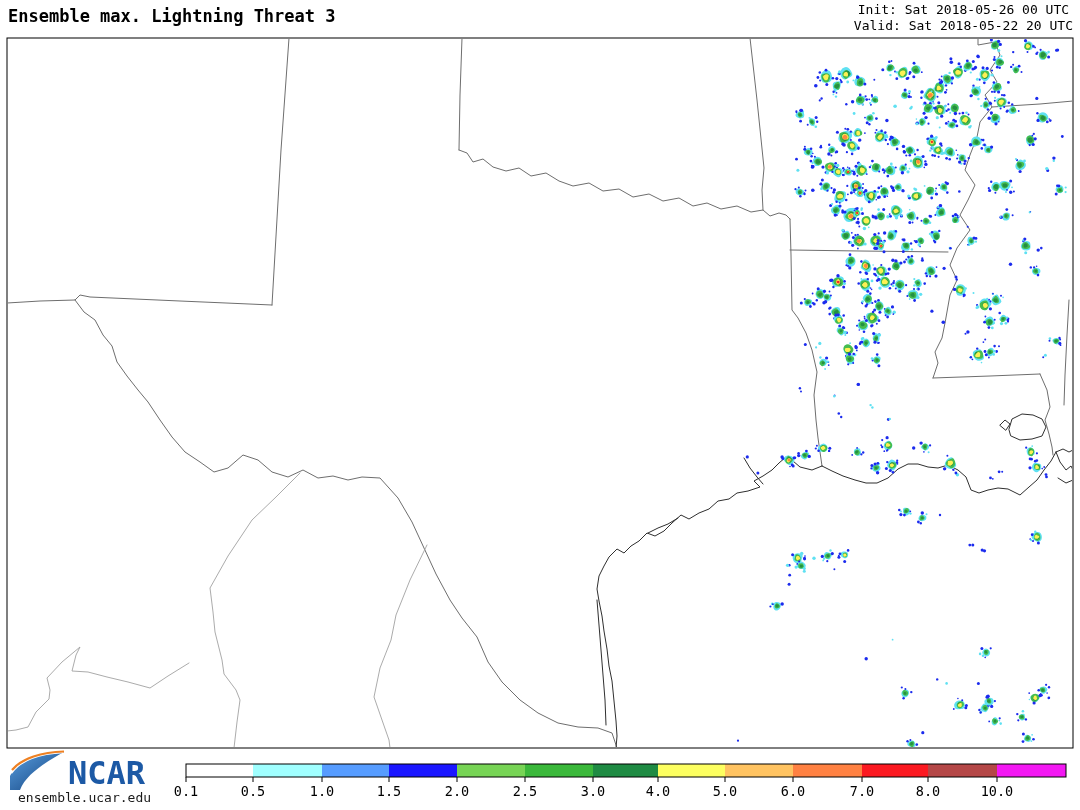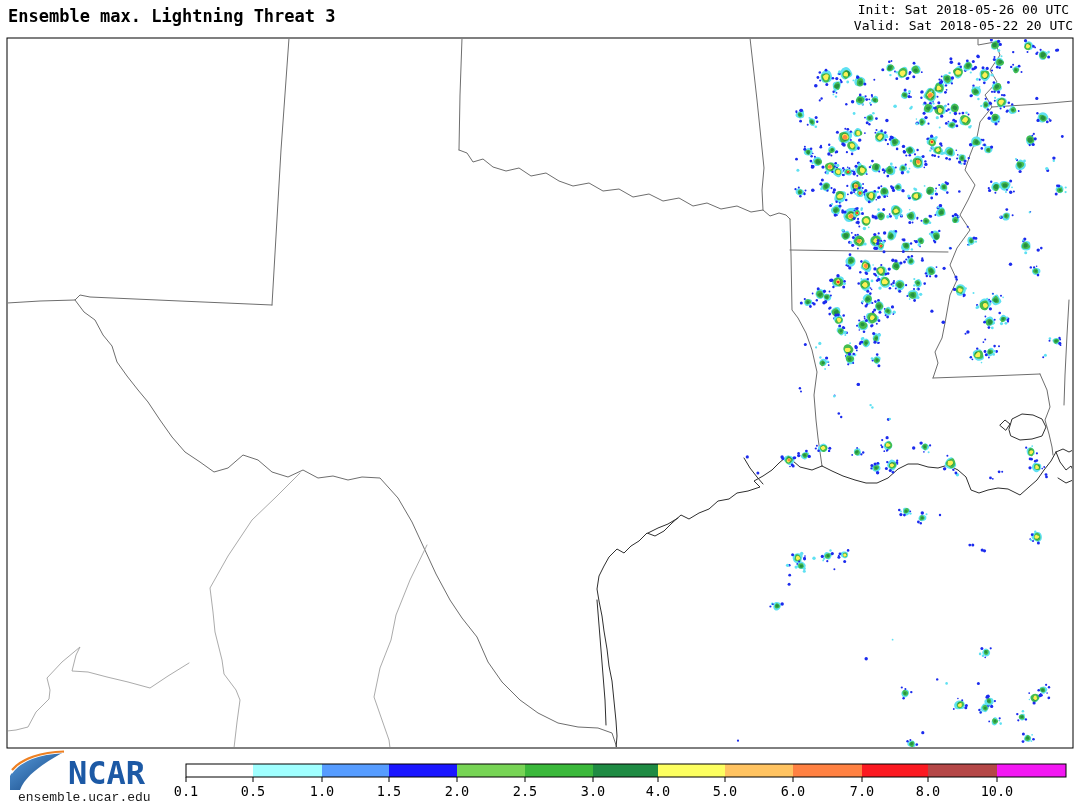--- a/index.html
+++ b/index.html
@@ -1,20 +1,20 @@
 <!DOCTYPE html>
 <html><head>
 <meta charset="utf-8">
 <style>
   html,body{margin:0;padding:0;background:#ffffff;}
   #page{position:relative;width:1080px;height:810px;background:#ffffff;overflow:hidden;
         font-family:"DejaVu Sans Mono","Liberation Mono",monospace;}
   #title{position:absolute;left:8px;top:6px;font-size:17px;font-weight:bold;color:#000;white-space:pre;}
   #times{position:absolute;right:7px;top:2px;text-align:center;font-size:13px;line-height:16px;color:#000;white-space:pre;}
-  #site{position:absolute;left:18px;top:790px;font-size:13px;color:#1a1a1a;font-family:Liberation Mono, monospace;}
+  #site{position:absolute;left:18px;top:790px;font-size:13px;color:#1a1a1a;}
   svg text{font-family:"DejaVu Sans Mono","Liberation Mono",monospace;}
 </style>
 </head>
 <body>
 
 <div id="page">
   <div id="title">Ensemble max. Lightning Threat 3</div>
   <div id="times"><span>Init: Sat 2018-05-26 00 UTC</span><br><span>Valid: Sat 2018-05-22 20 UTC</span></div>
 
   <svg id="mapsvg" width="1080" height="810" viewBox="0 0 1080 810" style="position:absolute;left:0;top:0;">

